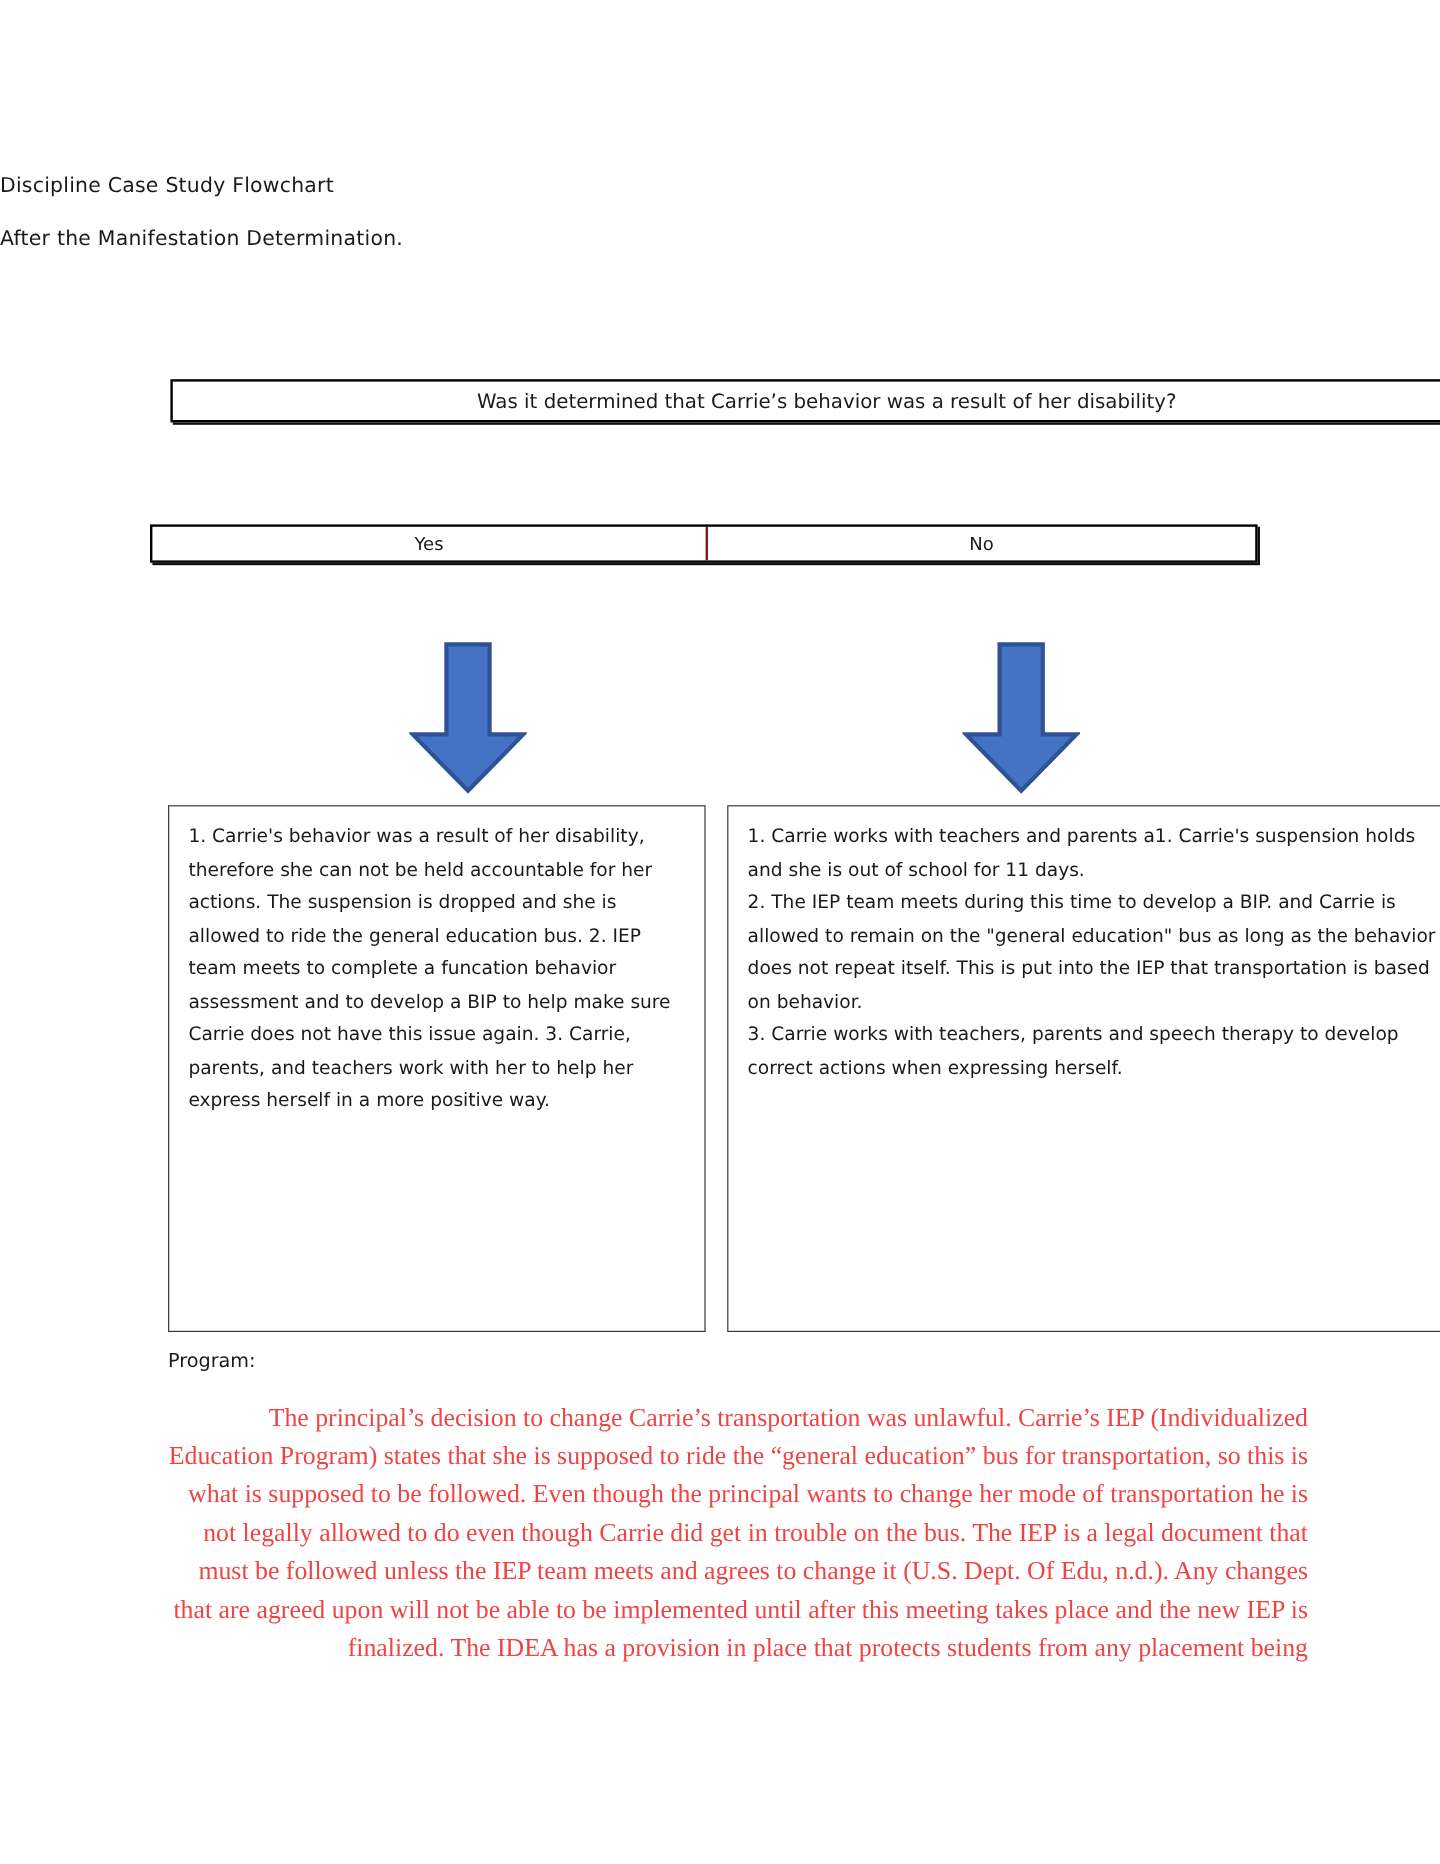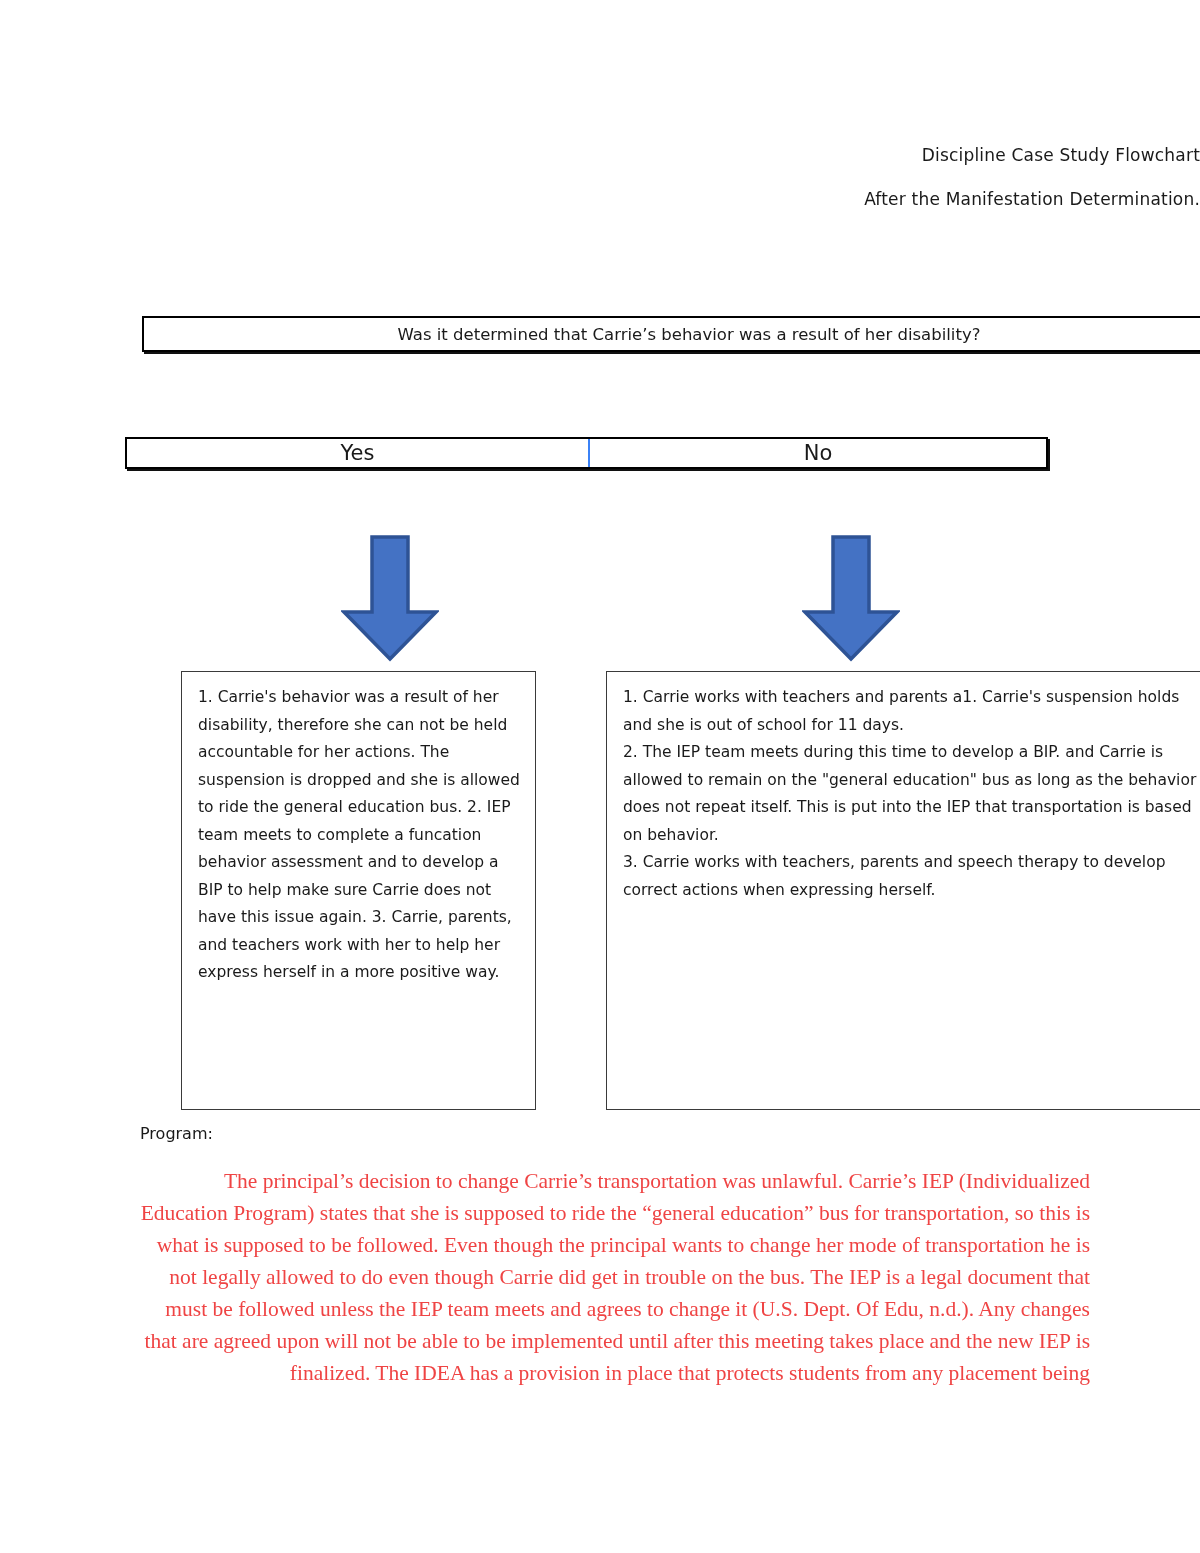--- a/index.html
+++ b/index.html
@@ -15,21 +15,21 @@
     overflow: hidden;
     font-family: "DejaVu Sans", sans-serif;
     color: #000000;
   }
 
   
   .doc-title {
     position: absolute;
     left: 0;
     width: 1200px;
-    text-align: right;
+    text-align: left;
     font-family: "DejaVu Sans", sans-serif;
     font-size: 17px;
     letter-spacing: 0.2px;
     color: #1a1a1a;
     white-space: nowrap;
   }
   .doc-title.t1 { top: 145px; }
   .doc-title.t2 { top: 189px; }
 
   
@@ -62,25 +62,25 @@
     width: 923px;
     height: 32px;
     display: flex;
     align-items: stretch;
     padding: 0;
   }
   .yesno-cell {
     display: flex;
     align-items: center;
     justify-content: center;
-    font-size: 21px;
+    font-size: 15px;
     color: #1a1a1a;
   }
   .yesno-cell.left  { width: 461px; }
-  .yesno-cell.right { flex: 1; border-left: 2px solid #3b82f6; }
+  .yesno-cell.right { flex: 1; border-left: 2px solid #7f1d1d; }
 
   
   .arrow {
     position: absolute;
     width: 98px;
     height: 128px;
   }
   .arrow.a-left  { left: 341px; top: 534px; }
   .arrow.a-right { left: 802px; top: 534px; }
 
@@ -88,23 +88,22 @@
   .content-box {
     position: absolute;
     box-sizing: border-box;
     background: #ffffff;
     border: 1.5px solid #3a3a3a;
     padding: 12px 14px 10px 16px;
   }
   .content-box.left-box {
     left: 140px;
     top: 671px;
-    width: 355px;
+    width: 448px;
     height: 439px;
-    margin-left: 41px;
   }
   .content-box.right-box {
     left: 606px;
     top: 671px;
     width: 620px;   
     height: 439px;
   }
   .content-box p {
     margin: 0;
     font-family: "DejaVu Sans", sans-serif;

